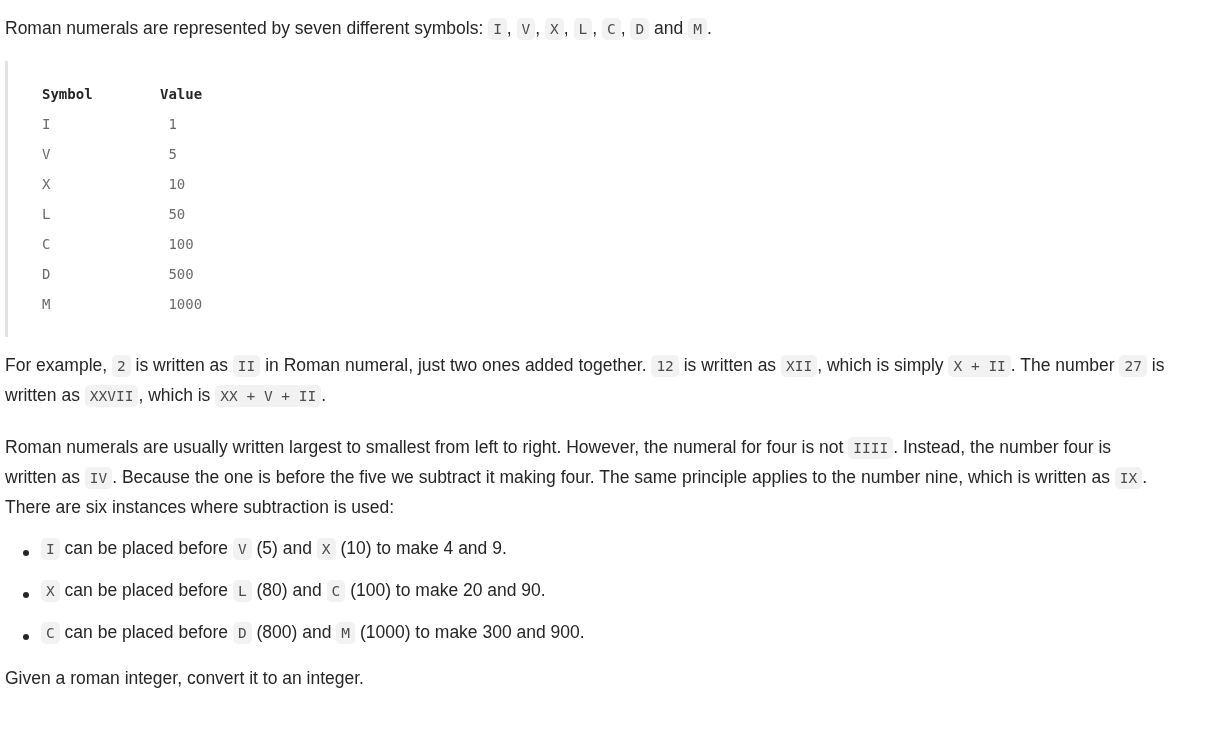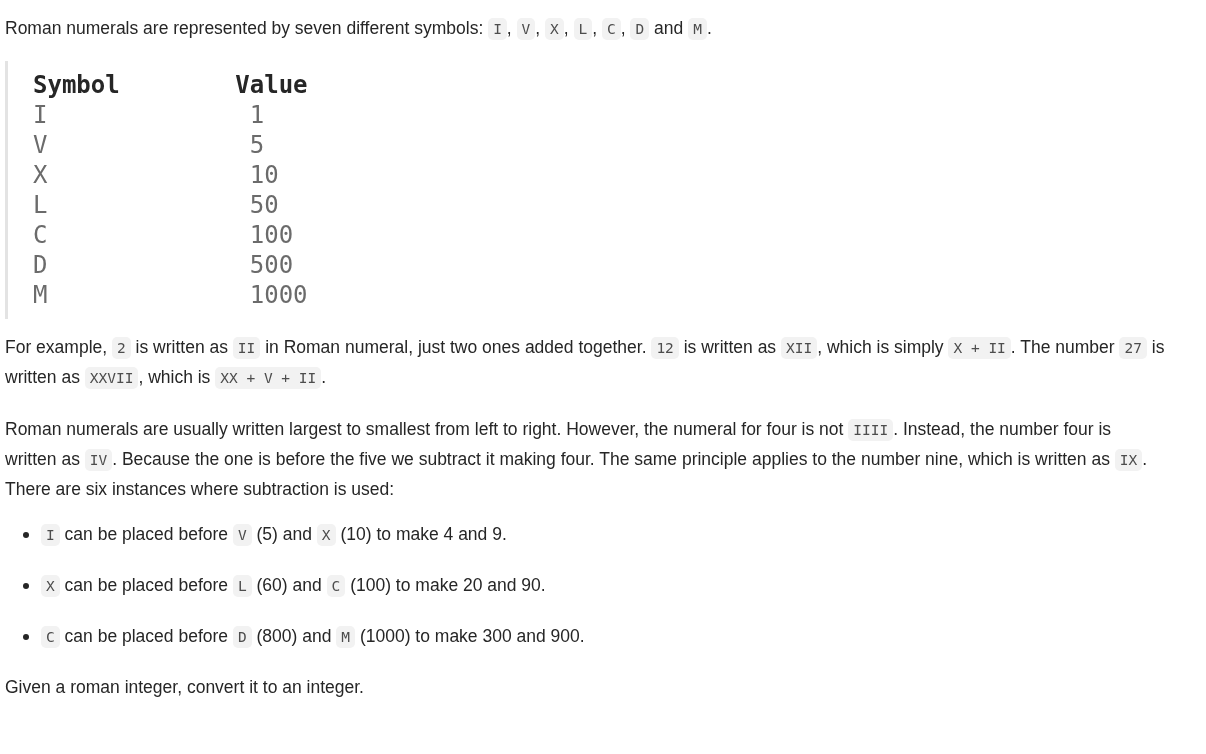--- a/index.html
+++ b/index.html
@@ -35,40 +35,40 @@
     border-radius: 5px;
     padding: 3px 5px;
     white-space: normal;
   }
   .codeblock {
     border-left: 3px solid #e3e3e3;
     padding: 6px 0 6px 22px;
     margin: 17px 0 14px 0;
   }
   .codeblock pre {
-    margin: 3px;
+    margin: 12px;
     font-family: "DejaVu Sans Mono", "Liberation Mono", monospace;
-    font-size: 24px;
+    font-size: 14px;
     line-height: 30px;
     color: #6b6b6b;
     white-space: pre;
   }
   .codeblock pre .hdr {
     color: #262626;
     font-weight: bold;
   }
   ul.bullets {
     margin: 16px 0 0 0;
     padding: 0 0 0 36px;
     list-style: none;
   }
   ul.bullets li {
     position: relative;
     font-size: 17.5px;
-    line-height: 29px;
+    line-height: 20px;
     color: #262626;
     margin-bottom: 21px;
   }
   ul.bullets li::before {
     content: "";
     position: absolute;
     left: -18px;
     top: 12px;
     width: 6px;
     height: 6px;
@@ -96,19 +96,19 @@
   </div>
 
   <p class="para"><span>For example, </span><code class="chip">2</code><span> is written as </span><code class="chip">II</code><span> in Roman numeral, just two ones added together. </span><code class="chip">12</code><span> is written as </span><code class="chip">XII</code><span>, which is simply </span><code class="chip">X + II</code><span>. The number </span><code class="chip">27</code><span> is written as </span><code class="chip">XXVII</code><span>, which is </span><code class="chip">XX + V + II</code><span>.</span></p>
 
   <div class="para-gap"></div>
 
   <p class="para"><span>Roman numerals are usually written largest to smallest from left to right. However, the numeral for four is not </span><code class="chip">IIII</code><span>. Instead, the number four is written as </span><code class="chip">IV</code><span>. Because the one is before the five we subtract it making four. The same principle applies to the number nine, which is written as </span><code class="chip">IX</code><span>. There are six instances where subtraction is used:</span></p>
 
   <ul class="bullets">
     <li><code class="chip">I</code><span> can be placed before </span><code class="chip">V</code><span> (5) and </span><code class="chip">X</code><span> (10) to make 4 and 9.</span></li>
-    <li><code class="chip">X</code><span> can be placed before </span><code class="chip">L</code><span> (60) and </span><code class="chip">C</code><span> (100) to make 20 and 90.</span></li>
+    <li><code class="chip">X</code><span> can be placed before </span><code class="chip">L</code><span> (80) and </span><code class="chip">C</code><span> (100) to make 20 and 90.</span></li>
     <li><code class="chip">C</code><span> can be placed before </span><code class="chip">D</code><span> (800) and </span><code class="chip">M</code><span> (1000) to make 300 and 900.</span></li>
   </ul>
 
   <p class="para last-para">Given a roman integer, convert it to an integer.</p>
 
 </div>
 
 </body></html>

